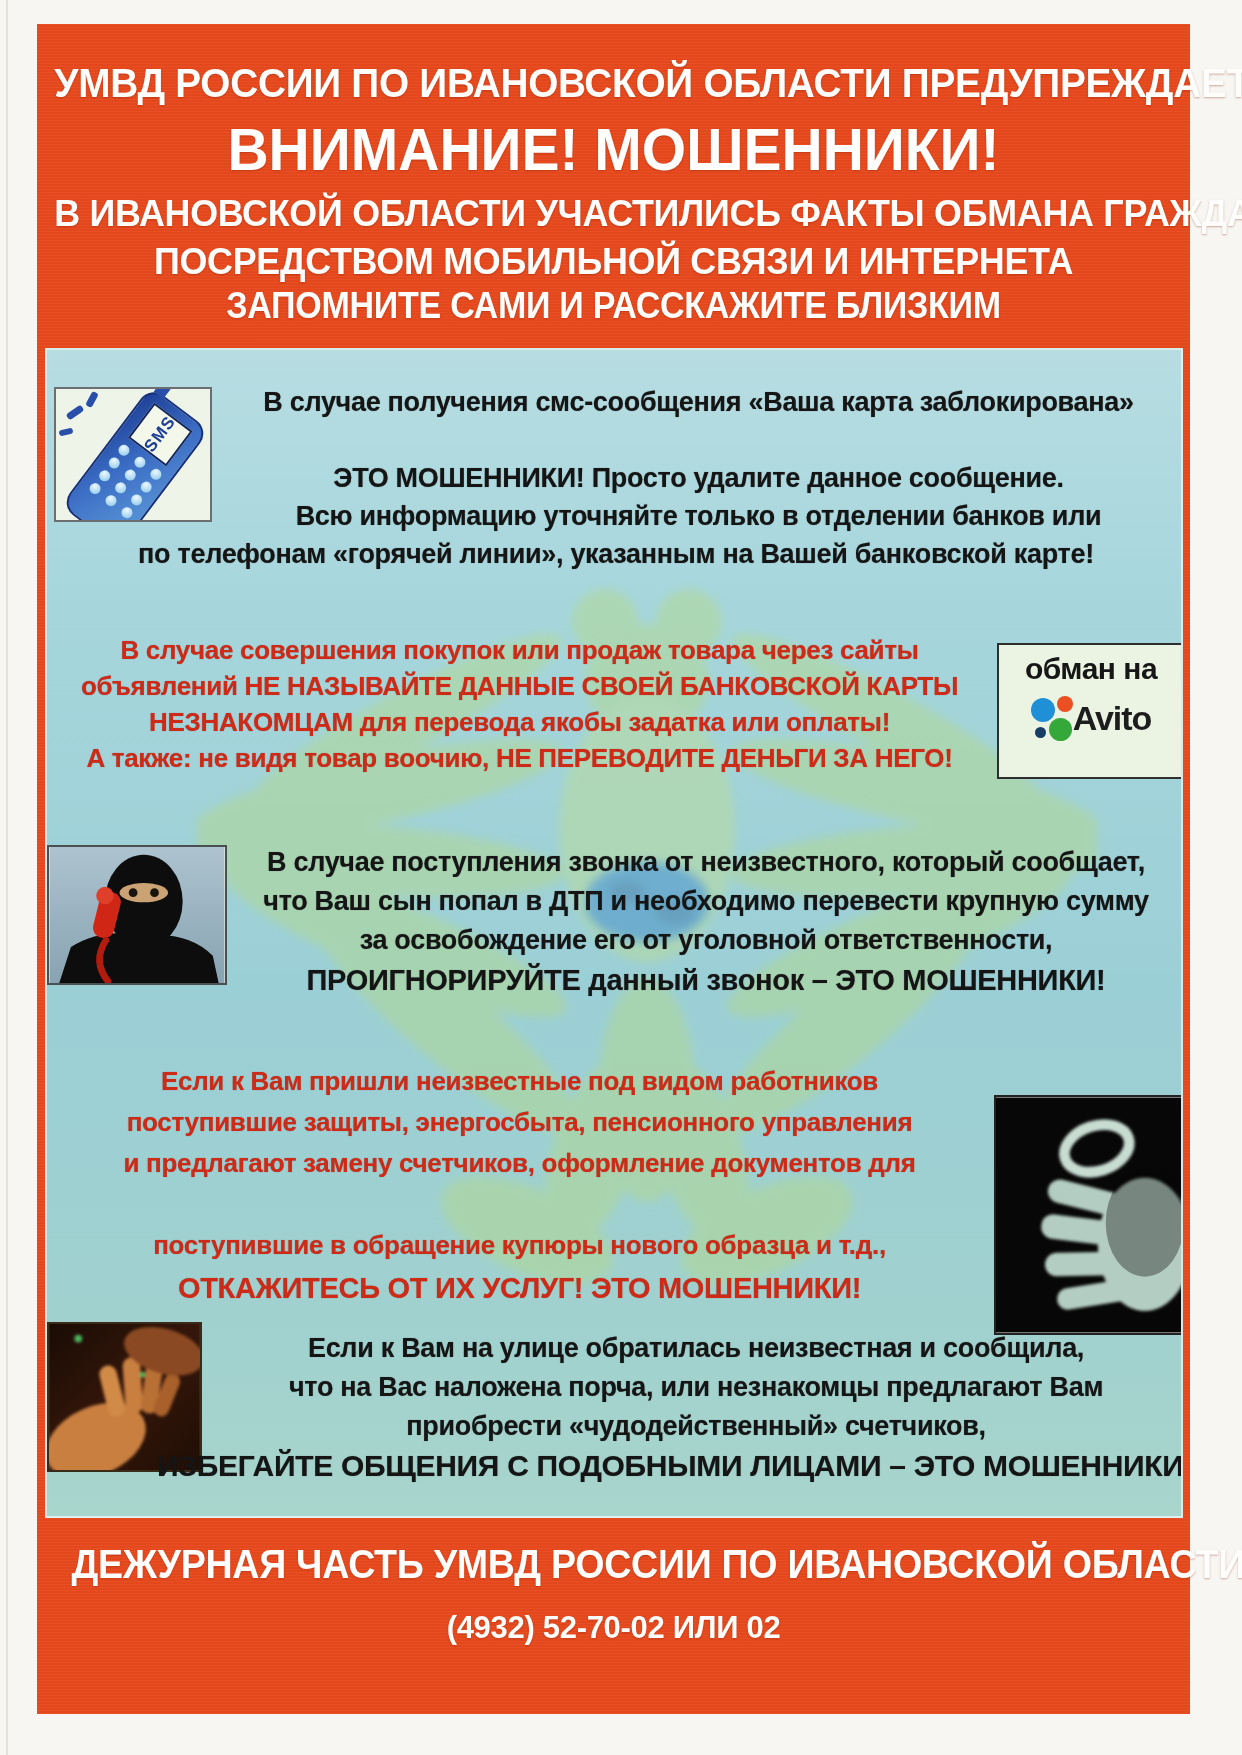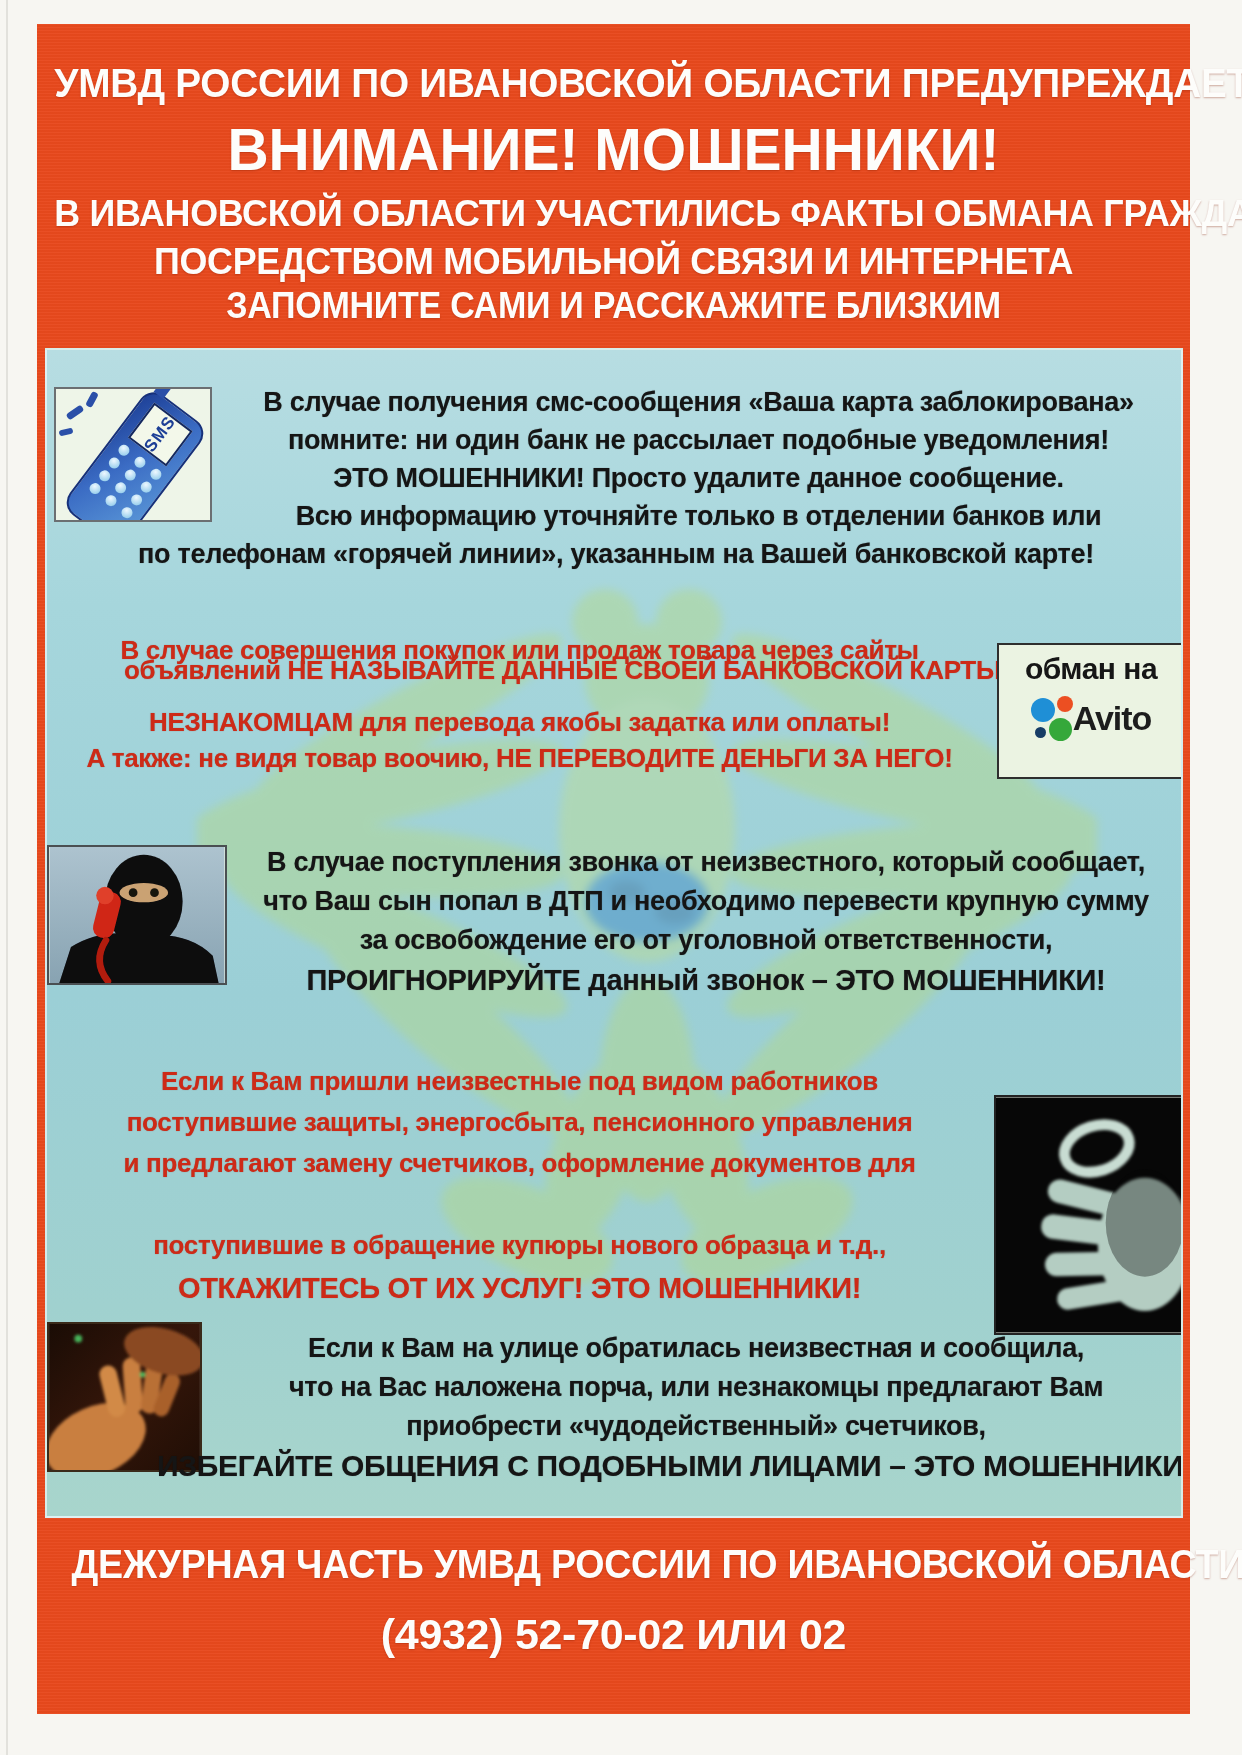--- a/index.html
+++ b/index.html
@@ -20,36 +20,36 @@
   }
   .wh{color:#fdfdfb;text-shadow:0 1px 2px rgba(130,30,0,.35);}
   .blk{color:#151515;text-shadow:0 0 1px rgba(20,20,20,.45);}
   .red{color:#cd2a17;text-shadow:0 0 1px rgba(140,20,8,.5);}
   .h1{left:0;width:1153px;top:38px;font-size:40px;transform:scaleX(.97);}
   .title{left:0;width:1153px;top:94px;font-size:60px;transform:scaleX(.95);letter-spacing:0;}
   .sub1{left:0;width:1153px;top:171px;font-size:37px;transform:scaleX(.97);}
   .sub2{left:0;width:1153px;top:219px;font-size:37px;transform:scaleX(.97);}
   .sub3{left:0;width:1153px;top:263px;font-size:37px;transform:scaleX(.92);}
   .f1{left:0;width:1153px;top:1519px;font-size:40px;transform:scaleX(.94);}
-  .f2{left:0;width:1153px;top:1588px;font-size:43px;text-align:center;}
+  .f2{left:0;width:1153px;top:1588px;font-size:31px;text-align:center;}
   
   .panel{
     left:8px;top:324px;width:1138px;height:1170px;
     background:linear-gradient(180deg,#b7dde2 0%,#a6d6dc 22%,#9bcfd6 55%,#a0d1cf 82%,#a8d5cc 100%);
     border:2px solid rgba(255,255,255,.55);box-sizing:border-box;overflow:hidden;
   }
   .wm{left:150px;top:180px;width:900px;height:800px;opacity:.42;filter:blur(5px);}
   .photo{position:absolute;border:2px solid #6b6f72;box-sizing:border-box;overflow:hidden;background:#eef5e8;}
   .s-black{font-size:27px;}
   .s-red{font-size:26px;}
   
   .s1l0{left:165px;width:973px;top:38px;}  .s1l1{left:165px;width:973px;top:76px;}
   .s1l2{left:165px;width:973px;top:114px;} .s1l3{left:165px;width:973px;top:152px;}
   .s1l4{left:0;width:1138px;top:190px;}
-  .s2l0{left:0;width:945px;top:287px;} .s2l1{left:0;width:945px;top:307px;padding-left:43px;}
+  .s2l0{left:0;width:945px;top:287px;} .s2l1{left:0;width:945px;top:323px;}
   .s2l2{left:0;width:945px;top:359px;} .s2l3{left:0;width:945px;top:395px;}
   .s3l0{left:180px;width:958px;top:498px;} .s3l1{left:180px;width:958px;top:537px;}
   .s3l2{left:180px;width:958px;top:576px;} .s3l3{left:180px;width:958px;top:615px;font-size:29px;}
   .s4l0{left:0;width:945px;top:718px;} .s4l1{left:0;width:945px;top:759px;}
   .s4l2{left:0;width:945px;top:800px;} .s4l3{left:0;width:945px;top:841px;}
   .s4l4{left:0;width:945px;top:882px;} .s4l5{left:0;width:945px;top:923px;font-size:29px;}
   .s5l0{left:160px;width:978px;top:984px;} .s5l1{left:160px;width:978px;top:1023px;}
   .s5l2{left:160px;width:978px;top:1062px;} .s5l3{left:110px;width:1028px;top:1100px;font-size:30px;}
   
   .phone-box{left:7px;top:37px;width:158px;height:135px;}
@@ -150,21 +150,20 @@
             <i></i>
             <i></i>
             <i></i>
             <i></i>
             <i></i>
             <i></i>
         </div>
       </div>
     </div>
     <div class="line blk s-black s1l0">В случае получения смс-сообщения «Ваша карта заблокирована»</div>
-    <div class="line blk s-black s1l1">помните: ни один банк не рассылает подобные уведомления!</div>
     <div class="line blk s-black s1l2">ЭТО МОШЕННИКИ! Просто удалите данное сообщение.</div>
     <div class="line blk s-black s1l3">Всю информацию уточняйте только в отделении банков или</div>
     <div class="line blk s-black s1l4">по телефонам «горячей линии», указанным на Вашей банковской карте!</div>
 
     <div class="line red s-red s2l0">В случае совершения покупок или продаж товара через сайты</div>
     <div class="line red s-red s2l1">объявлений НЕ НАЗЫВАЙТЕ ДАННЫЕ СВОЕЙ БАНКОВСКОЙ КАРТЫ</div>
     <div class="line red s-red s2l2">НЕЗНАКОМЦАМ для перевода якобы задатка или оплаты!</div>
     <div class="line red s-red s2l3">А также: не видя товар воочию, НЕ ПЕРЕВОДИТЕ ДЕНЬГИ ЗА НЕГО!</div>
 
     <div class="avito-box">

